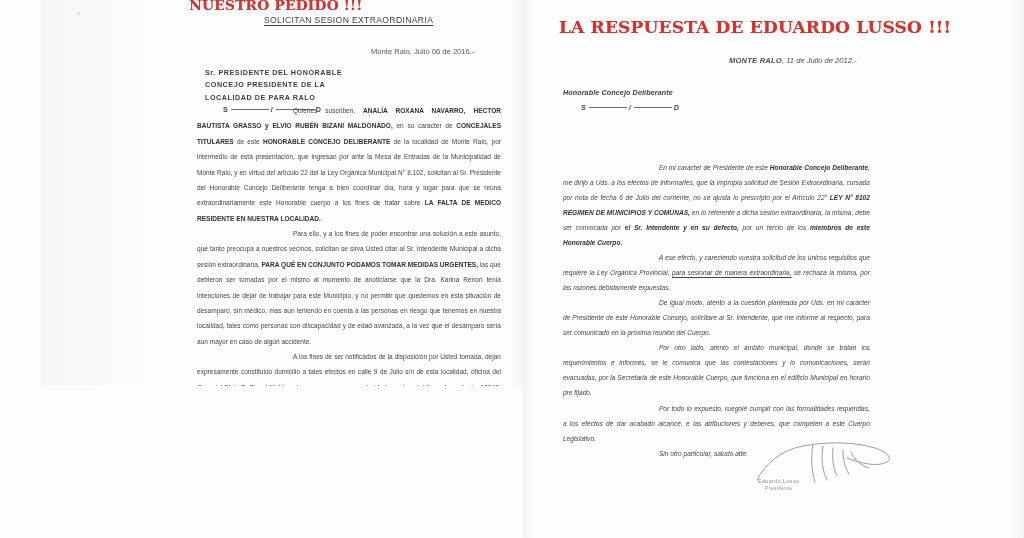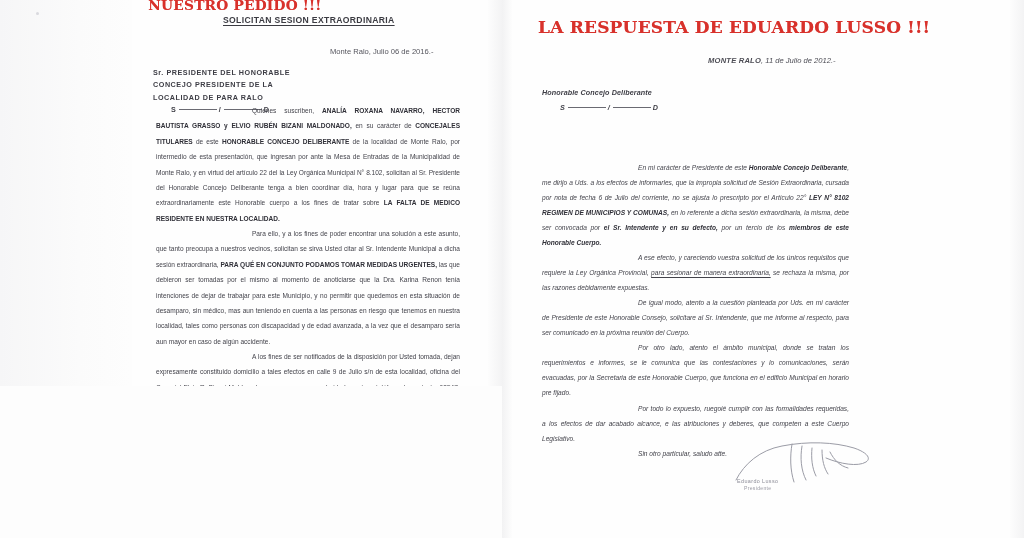--- a/index.html
+++ b/index.html
@@ -12,21 +12,21 @@
     position:relative; width:1024px; height:538px;
     background:#fdfdfd;
     display:flex;
   }
   
   .scan {
     position:relative;
     background:#ffffff;
     overflow:hidden;
   }
-  .scan-left  { width:502px; height:386px; }
+  .scan-left  { width:502px; height:386px;margin-left:41px; }
   .scan-right { width:522px; height:538px; }
 
   .paper { position:absolute; inset:0; background:#fefefe; }
 
   
   .edge-l { position:absolute; left:0; top:0; width:132px; height:538px;
             background:linear-gradient(90deg,#f6f6f7 0%,#fbfbfb 60%,#fdfdfd 100%); }
   .edge-r { position:absolute; right:0; top:0; width:14px; height:538px;
             background:linear-gradient(270deg,#f3f3f4 0%,#fdfdfd 100%); }
   .gutter { position:absolute; left:0; top:0; width:10px; height:538px;
@@ -41,37 +41,37 @@
     letter-spacing:.2px;
     white-space:nowrap;
     text-shadow:0 0 .6px rgba(216,49,43,.55);
   }
   .hl-left  { left:150px; top:-3px; font-size:13.5px; transform:scaleX(1.02); }
   .hl-right { left:546px; top:17px; font-size:17px; }
 
   
   .subtitle {
     position:absolute; left:223px; top:15px;
-    font-size:8.6px; font-weight:bold; color:#3b3b42;
+    font-size:8.6px; font-weight:normal; color:#3b3b42;
     letter-spacing:.35px; text-decoration:underline;
     text-underline-offset:2px;
     text-align:right;
   }
 
   
   .dateline {
     position:absolute; font-size:7.6px; color:#55555d; white-space:nowrap;
   }
   .dl-left  { left:330px; top:47px; }
   .dl-right { left:716px; top:56px; font-style:italic; color:#4d4d55; }
   .dl-right b { font-style:italic; font-weight:bold; letter-spacing:.2px; }
 
   
   .addr { position:absolute; font-size:7.2px; color:#3d3d45; line-height:1.72; }
-  .addr-left  { left:153px; top:67px; font-weight:bold; letter-spacing:.55px; }
+  .addr-left  { left:164px; top:67px; font-weight:bold; letter-spacing:.55px; }
   .addr-right { left:550px; top:86px; font-style:italic; font-weight:bold; letter-spacing:.1px; line-height:2.05; }
   .slashline { font-weight:bold; letter-spacing:1px;padding-left:18px; }
   .slashline .rule { display:inline-block; border-bottom:1px solid #6a6a72;
                      width:38px; vertical-align:2px; margin:0 2px; }
 
   
   .body {
     position:absolute;
     color:#43434b;
     text-align:justify;

